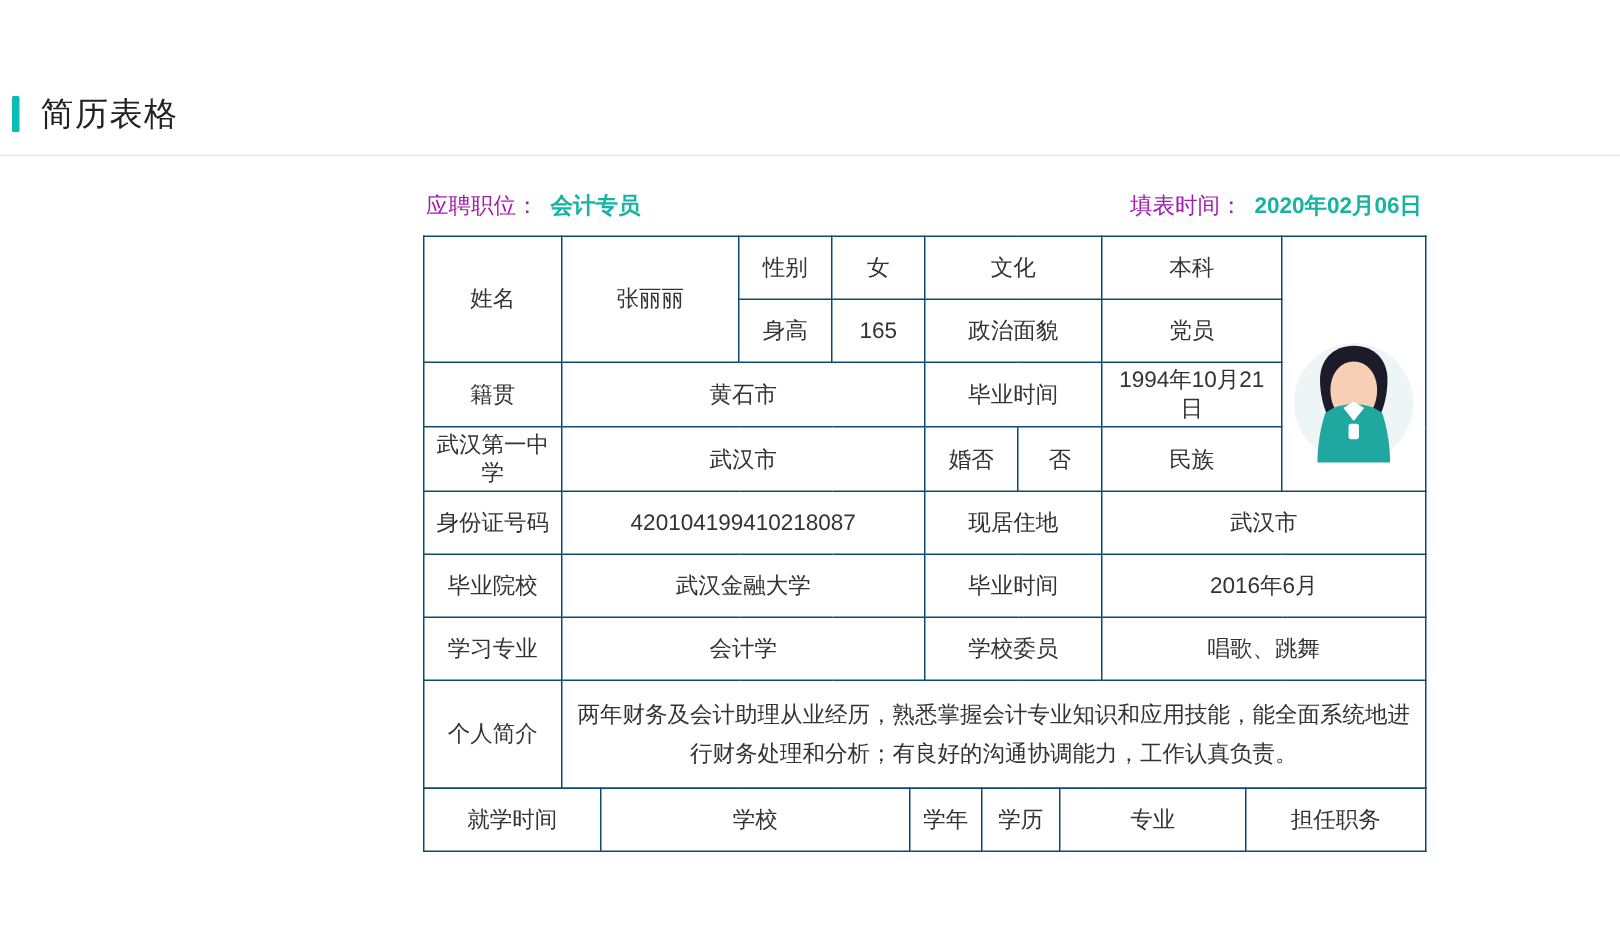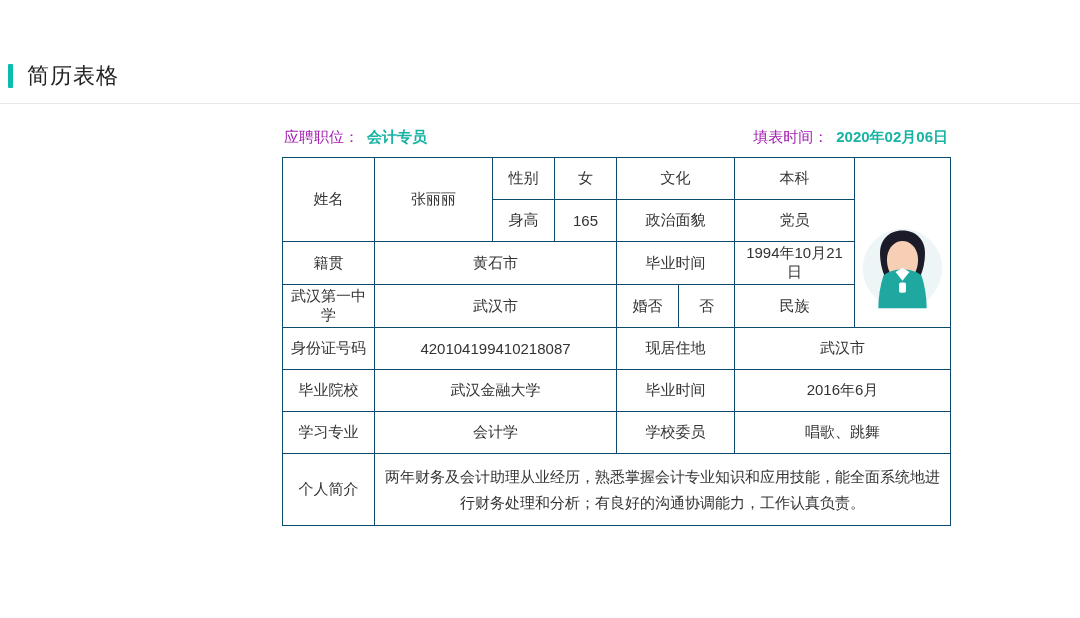--- a/index.html
+++ b/index.html
@@ -203,17 +203,25 @@
     <table class="resume" style="margin-top:-1px">
       <colgroup>
         <col style="width:118px">
         <col style="width:206px">
         <col style="width:48px">
         <col style="width:52px">
         <col style="width:124px">
         <col style="width:120px">
       </colgroup>
       <tbody>
+        <tr class="row-head">
+          <td>就学时间</td>
+          <td>学校</td>
+          <td>学年</td>
+          <td>学历</td>
+          <td>专业</td>
+          <td>担任职务</td>
+        </tr>
       </tbody>
     </table>
 
   </div>
 </div>
 
 </body></html>

